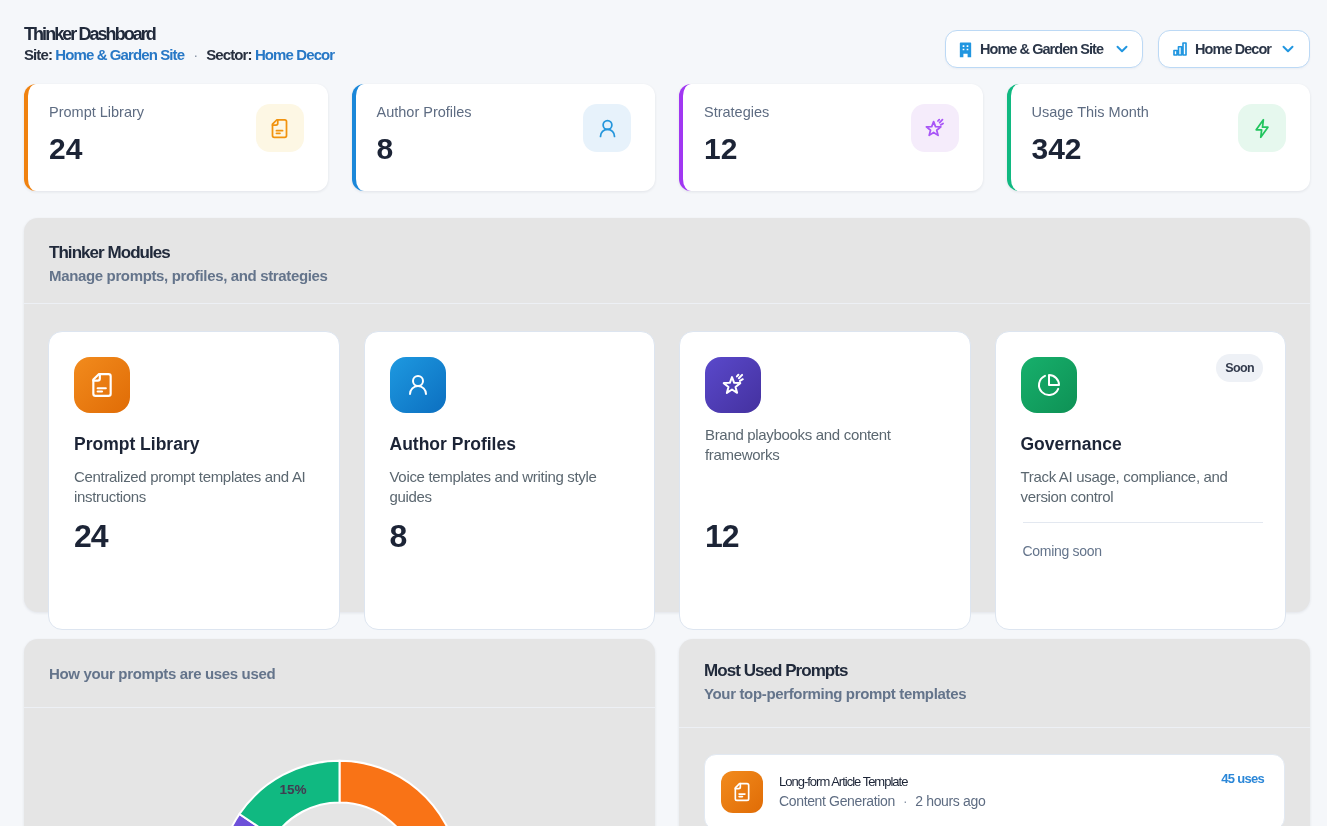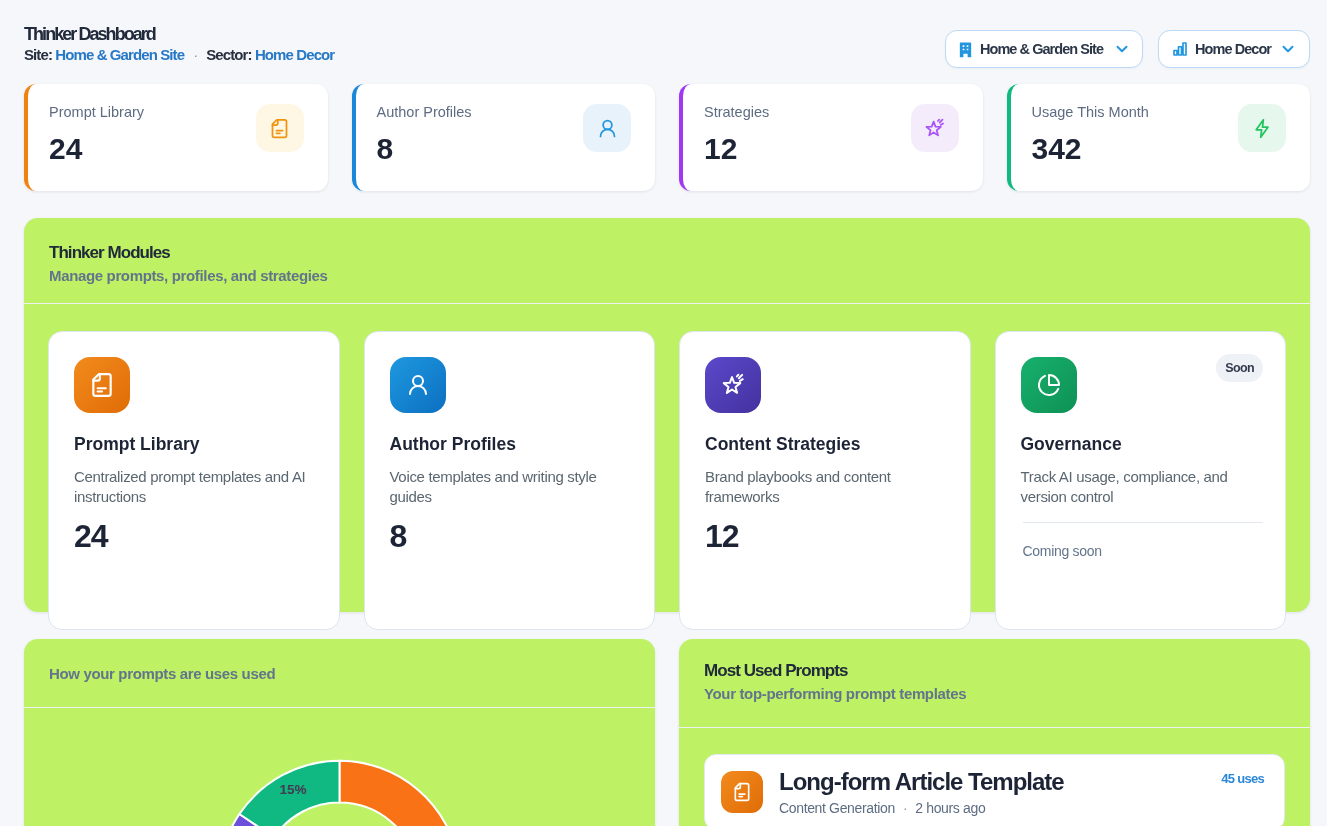--- a/index.html
+++ b/index.html
@@ -15,21 +15,21 @@
 .btn svg { flex:none; }
 
 
 .stats { position:absolute; left:24px; top:84px; width:1286px; display:grid; grid-template-columns:repeat(4,1fr); gap:24px; }
 .stat { background:#fff; height:107px; border-radius:12px; border-left:4px solid; box-shadow:0 1px 3px rgba(20,35,60,.09); padding:20px 20px 0 21px; position:relative; }
 .stat .lbl { font-size:14.5px; color:#5e6c82; }
 .stat .num { font-size:30px; font-weight:bold; color:#1c2436; margin-top:12px; letter-spacing:0; }
 .stat .tile { position:absolute; right:24px; top:20px; width:48px; height:48px; border-radius:14px; display:flex; align-items:center; justify-content:center; }
 
 
-.card { background:#bef264; border-radius:14px; box-shadow:0 1px 3px rgba(20,35,60,.09); position:absolute; }
+.card { background:#e5e5e5; border-radius:14px; box-shadow:0 1px 3px rgba(20,35,60,.09); position:absolute; }
 .cardhead { padding:25px 25px 0 25px; }
 .cardhead .t { font-size:17px; font-weight:bold; color:#212a3b; letter-spacing:-0.95px; }
 .cardhead .s { font-size:15px; color:#64748b; margin-top:4px; letter-spacing:-0.35px;font-weight:bold; }
 .divider { border-bottom:1px solid #edf0f5; }
 
 #modules { left:24px; top:218px; width:1286px; height:394px; }
 #modules .divider { margin-top:19px; }
 .modgrid { display:grid; grid-template-columns:repeat(4,1fr); gap:24px; padding:27px 24px 0 24px; }
 .mod { border:1.5px solid #dde5f0; border-radius:14px; height:299px; padding:25px; position:relative; background:#fff; }
 .mod .tile { width:56px; height:56px; border-radius:16px; display:flex; align-items:center; justify-content:center; }
@@ -45,21 +45,21 @@
 .g-purple { background:linear-gradient(135deg,#5a49cb,#44319f); }
 .g-green { background:linear-gradient(135deg,#17b06c,#0e9155); }
 
 #chartcard { left:24px; top:639px; width:631px; height:500px; overflow:hidden; }
 #chartcard .cardhead, #promptscard .cardhead { padding-top:21.5px; }
 #chartcard .divider, #promptscard .divider { margin-top:25px; }
 #promptscard { left:679px; top:639px; width:631px; height:500px; }
 
 .pitem { margin:26px 25px 0 25px; border:1px solid #e2e9f2; border-radius:12px; height:76px; display:flex; align-items:center; padding:0 20px 0 16px; background:#fff; }
 .pitem .ptile { width:42px; height:42px; border-radius:12px; display:flex; align-items:center; justify-content:center; margin-right:16px; }
-.pitem .pt1 { font-size:24px; font-weight:bold; color:#1c2436; letter-spacing:-1.0px; }
+.pitem .pt1 { font-size:13px; font-weight:normal; color:#1c2436; letter-spacing:-1.0px; }
 .pitem .pt2 { font-size:14px; color:#5e6c82; margin-top:4px; letter-spacing:-0.35px; }
 .pitem .uses { margin-left:auto; font-size:13px; font-weight:bold; color:#2b87d8; align-self:flex-start; margin-top:16px; letter-spacing:-0.7px; }
 .pdot { color:#8b97a8; padding:0 8px; }
 </style>
 </head>
 <body>
 <h1>Thinker Dashboard</h1>
 <div class="siteline"><b>Site:</b> <span class="lnk">Home &amp; Garden Site</span><span class="dot">·</span><b>Sector:</b> <span class="lnk">Home Decor</span></div>
 
 <div class="topbtns">
@@ -162,21 +162,20 @@
     </div>
     <div class="mod">
       <div class="tile g-purple">
           <svg width="24" height="24" viewBox="0 0 24 24" fill="none" stroke="#fff" stroke-width="2" stroke-linecap="round" stroke-linejoin="round">
             <path d="M11 4.1 13.17 9.81 19.27 10.11 14.52 13.94 16.11 19.84 11 16.5 5.89 19.84 7.48 13.94 2.73 10.11 8.83 9.81Z"></path>
             <path d="M15.9 3.4 17.4 1.8"></path>
             <path d="M17.9 5.2 21.1 1.9"></path>
             <path d="M19.0 7.9 21.8 6.2"></path>
           </svg>
         </div>
-      <div class="mt">Content Strategies</div>
       <div class="md">Brand playbooks and content frameworks</div>
       <div class="mn">12</div>
     </div>
     <div class="mod">
       <div class="tile g-green">
           <svg width="24" height="24" viewBox="0 0 24 24" fill="none" stroke="#fff" stroke-width="2" stroke-linecap="round" stroke-linejoin="round">
             <path d="M21.21 15.89A10 10 0 1 1 8 2.83"></path>
             <path d="M22 12A10 10 0 0 0 12 2v10z"></path>
           </svg>
         </div>

